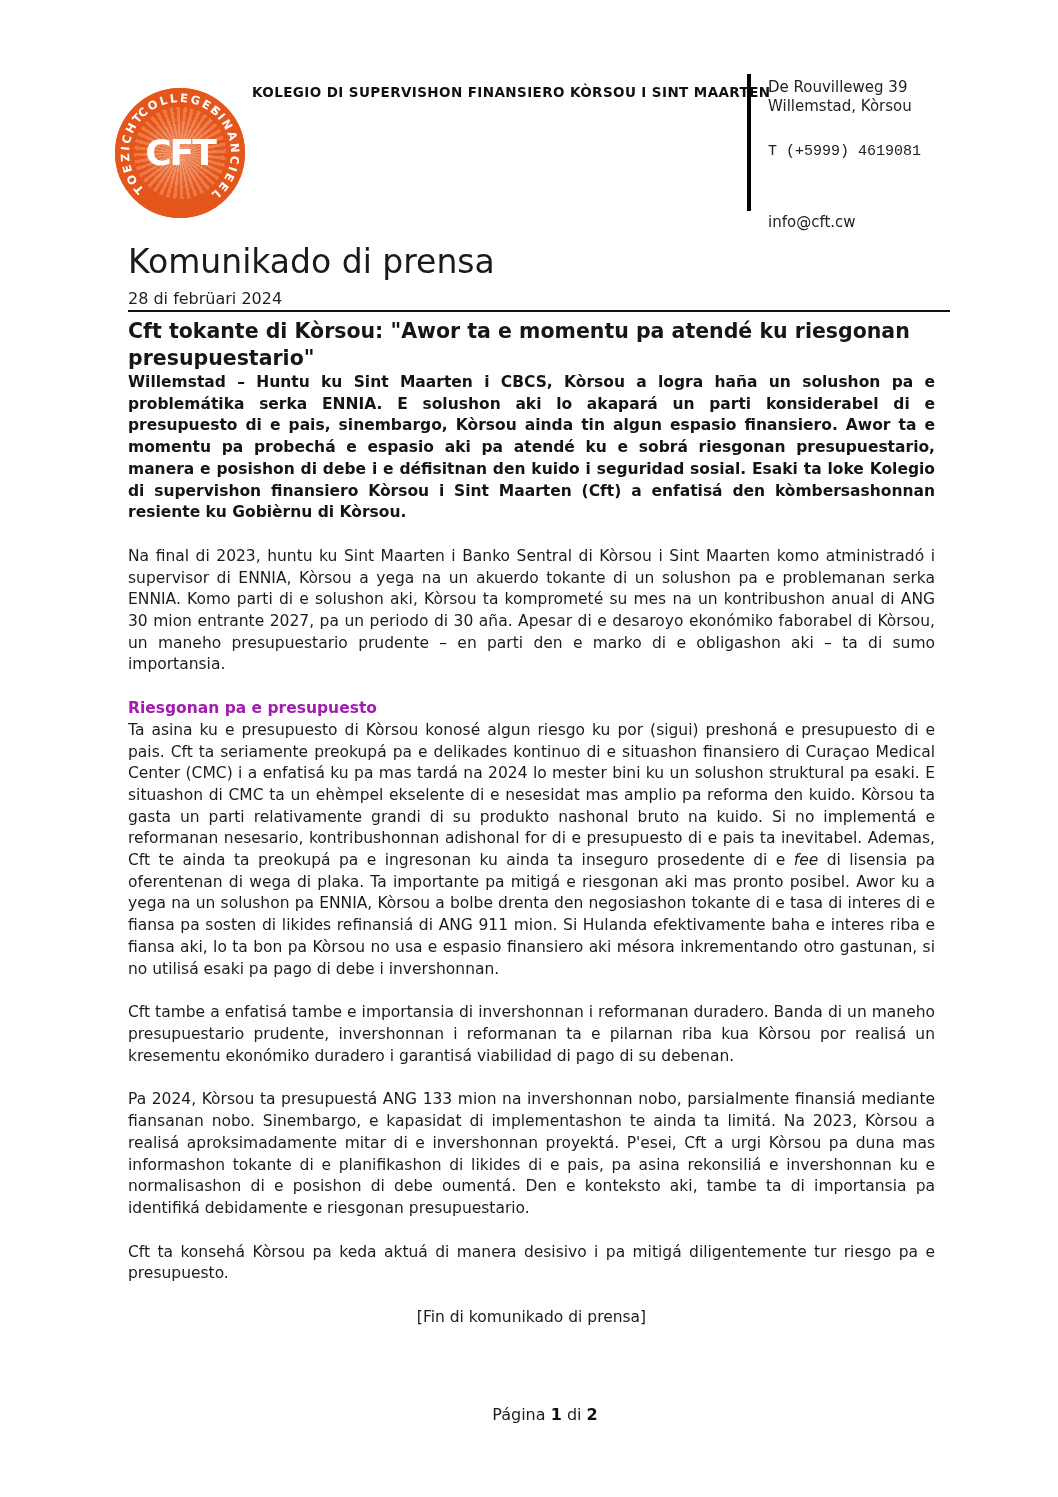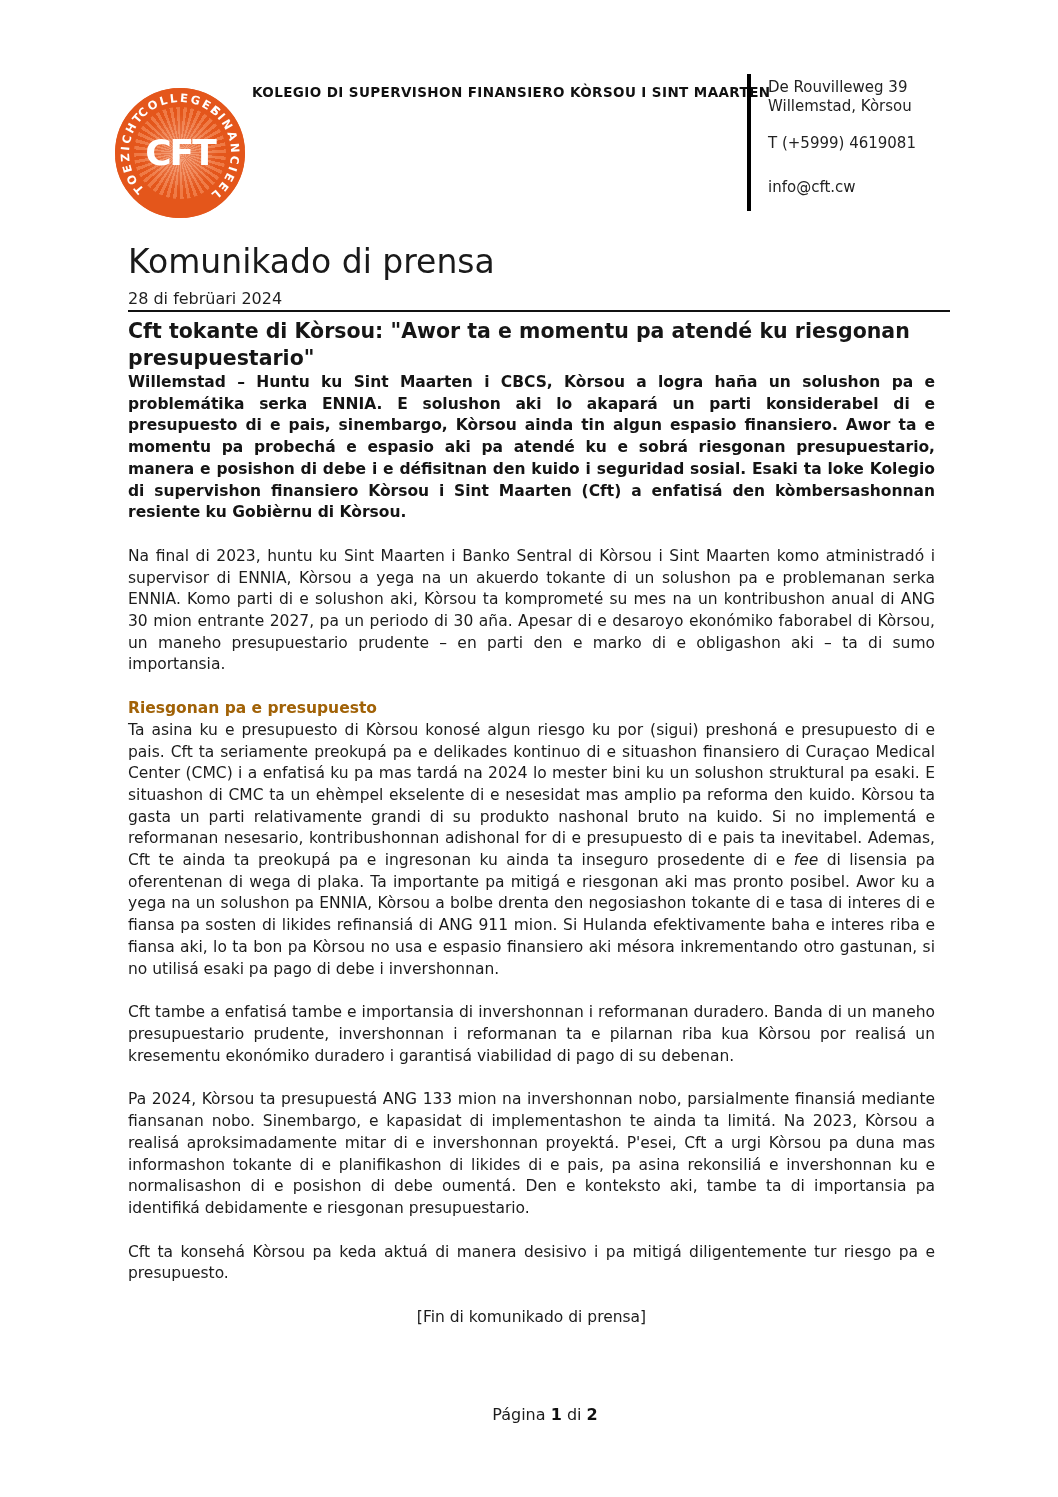--- a/index.html
+++ b/index.html
@@ -36,22 +36,22 @@
     color: #111111; white-space: nowrap;
   }
   .header-divider {
     position: absolute; left: 747px; top: 74px;
     width: 4px; height: 137px; background: #000000;
   }
   .contact {
     position: absolute; left: 768px; top: 78px;
     font-size: 15px; line-height: 19px; color: #222222;
   }
-  .contact .phone { margin-top: 18px; }
-  .contact .email { margin-top: 25px; }
+  .contact .phone { margin-top: 26px; font-family: Liberation Mono, monospace; }
+  .contact .email { margin-top: 52px; }
   
   .title-block { position: absolute; left: 128px; top: 243px; width: 822px; }
   .page-title {
     font-size: 33px; line-height: 38px; font-weight: normal;
     color: #1a1a1a; margin: 0;
   }
   .date-line { font-size: 16px; line-height: 18px; color: #1f1f1f; margin-top: 9px; }
   .title-rule { height: 2px; background: #111111; margin-top: 2px; }
   .headline {
     font-size: 20.5px; line-height: 27px; font-weight: bold;
@@ -59,21 +59,21 @@
   }
   
   .content {
     position: absolute; left: 128px; top: 372px; width: 807px;
     font-size: 15.5px; line-height: 21.7px; color: #1c1c1c;
     text-align: justify;
   }
   .content p { margin: 0 0 22px 0; }
   .content p.lead { font-weight: bold; color: #141414; }
   .content .section-heading {
-    font-weight: bold; color: #a16207; margin: 0; text-align: left;
+    font-weight: bold; color: #a21caf; margin: 0; text-align: left;
   }
   .content .closing { margin-top: 22px; text-align: center; }
   
   .footer {
     position: absolute; left: 0; top: 1405px; width: 1058px;
     text-align: center; font-size: 16px; color: #1c1c1c; padding-left: 16px;
   }
   .footer b { color: #111; }
 </style>
 </head>

